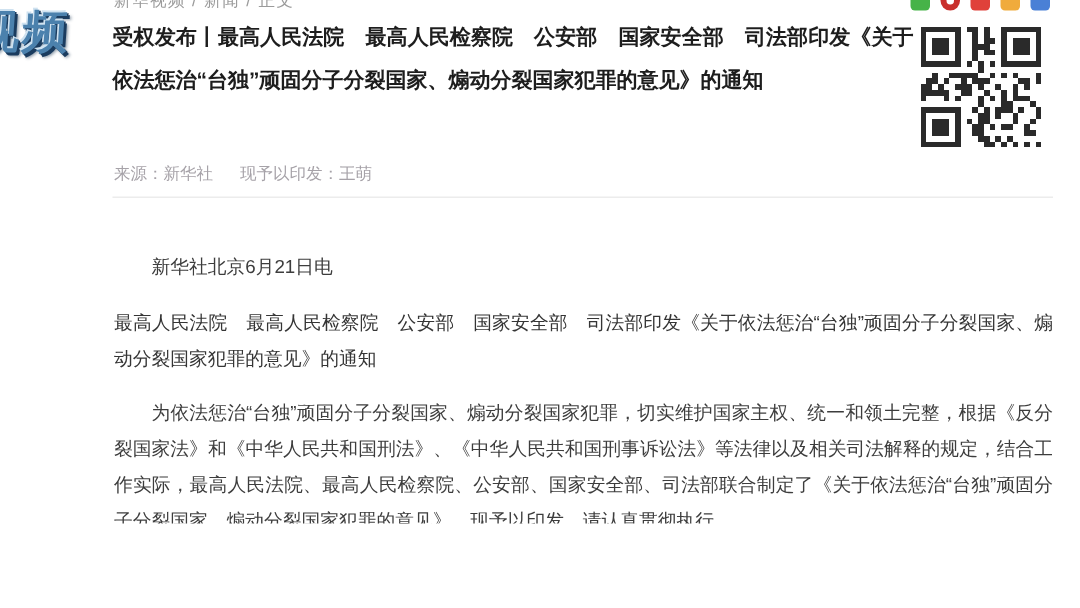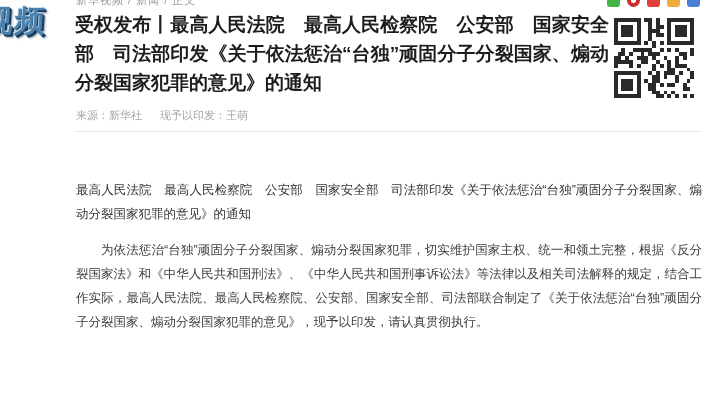--- a/index.html
+++ b/index.html
@@ -20,33 +20,33 @@
   
   .share-row { position:absolute; top:-6px; left:607px; display:flex; gap:7px; }
   .share-ic { width:13px; height:13px; border-radius:3px; }
   .share-ic.circle { border-radius:50%; position:relative; }
   .share-ic.circle::after { content:""; position:absolute; left:4px; top:4px; width:5px; height:5px;
     background:#fff; border-radius:50%; }
 
   .qr { position:absolute; top:14px; left:610px; width:88px; height:88px; background:#fff; }
   .qr svg { width:100%; height:100%; shape-rendering:crispEdges; }
 
-  .headline { position:absolute; top:10px; left:75px; width:534px; font-size:19px; line-height:29px;
+  .headline { position:absolute; top:10px; left:75px; width:534px; font-size:14px; line-height:29px;
     font-weight:700; color:#1d1d1d; text-align:justify; }
 
   .meta { position:absolute; top:108px; left:76px; display:flex; gap:18px; font-size:11px;
     color:#a6a2a8; white-space:nowrap;align-items:center; }
 
   .divider { position:absolute; top:131px; left:75px; width:627px; height:1px; background:#ececec; }
 
   .article { position:absolute; top:148px; left:76px; width:626px; font-size:12.5px;
     line-height:24px; color:#3d3d3d; }
   .article p { text-align:justify; }
   .dateline { margin-top:18px; text-indent:2em; }
-  .doc-title { margin-top:30px; text-align:left; color:#353535; }
+  .doc-title { margin-top:13px; text-align:left; color:#353535; }
   .para1 { margin-top:15px; text-indent:2em; }
   .para2 { margin-top:12px; text-indent:2em; }
 </style>
 </head>
 <body>
 
 <div id="stage">
 
   <div class="breadcrumb">新华视频 / 新闻 / 正文</div>
 
@@ -276,17 +276,18 @@
   <h1 class="headline">受权发布丨最高人民法院　最高人民检察院　公安部　国家安全部　司法部印发《关于依法惩治“台独”顽固分子分裂国家、煽动分裂国家犯罪的意见》的通知</h1>
 
   <div class="meta">
     <span>来源：新华社</span>
     <span>现予以印发：王萌</span>
   </div>
 
   <div class="divider"></div>
 
   <div class="article">
+    <p class="dateline">新华社北京6月21日电</p>
     <p class="doc-title">最高人民法院　最高人民检察院　公安部　国家安全部　司法部印发《关于依法惩治“台独”顽固分子分裂国家、煽动分裂国家犯罪的意见》的通知</p>
     <p class="para2">为依法惩治“台独”顽固分子分裂国家、煽动分裂国家犯罪，切实维护国家主权、统一和领土完整，根据《反分裂国家法》和《中华人民共和国刑法》、《中华人民共和国刑事诉讼法》等法律以及相关司法解释的规定，结合工作实际，最高人民法院、最高人民检察院、公安部、国家安全部、司法部联合制定了《关于依法惩治“台独”顽固分子分裂国家、煽动分裂国家犯罪的意见》，现予以印发，请认真贯彻执行。</p>
   </div>
 
 </div>
 
 </body></html>

